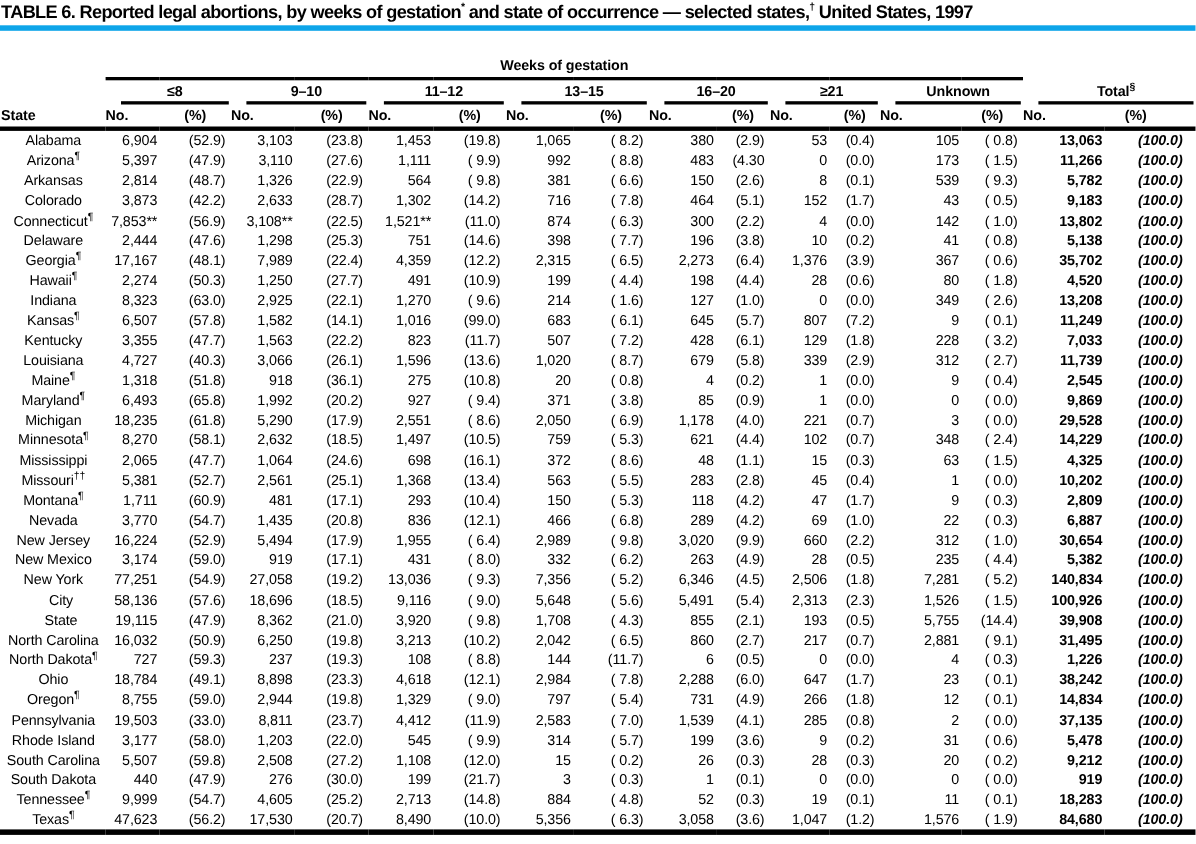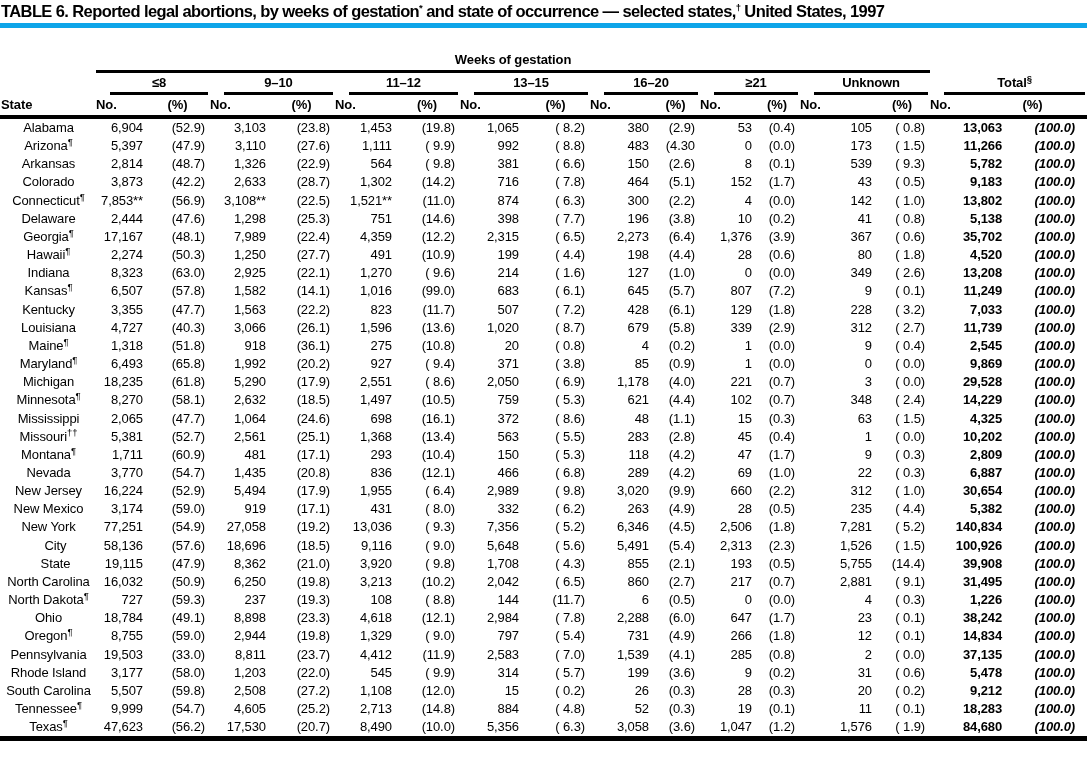--- a/index.html
+++ b/index.html
@@ -732,20 +732,39 @@
           <td class="num">26</td>
           <td class="pct">(0.3)</td>
           <td class="num">28</td>
           <td class="pct">(0.3)</td>
           <td class="num">20</td>
           <td class="pct">( 0.2)</td>
           <td class="num total">9,212</td>
           <td class="pct total pct-total">(100.0)</td>
         </tr>
         <tr>
+          <td class="state">South Dakota</td>
+          <td class="num">440</td>
+          <td class="pct">(47.9)</td>
+          <td class="num">276</td>
+          <td class="pct">(30.0)</td>
+          <td class="num">199</td>
+          <td class="pct">(21.7)</td>
+          <td class="num">3</td>
+          <td class="pct">( 0.3)</td>
+          <td class="num">1</td>
+          <td class="pct">(0.1)</td>
+          <td class="num">0</td>
+          <td class="pct">(0.0)</td>
+          <td class="num">0</td>
+          <td class="pct">( 0.0)</td>
+          <td class="num total">919</td>
+          <td class="pct total pct-total">(100.0)</td>
+        </tr>
+        <tr>
           <td class="state">Tennessee<span class="sup">¶</span></td>
           <td class="num">9,999</td>
           <td class="pct">(54.7)</td>
           <td class="num">4,605</td>
           <td class="pct">(25.2)</td>
           <td class="num">2,713</td>
           <td class="pct">(14.8)</td>
           <td class="num">884</td>
           <td class="pct">( 4.8)</td>
           <td class="num">52</td>

